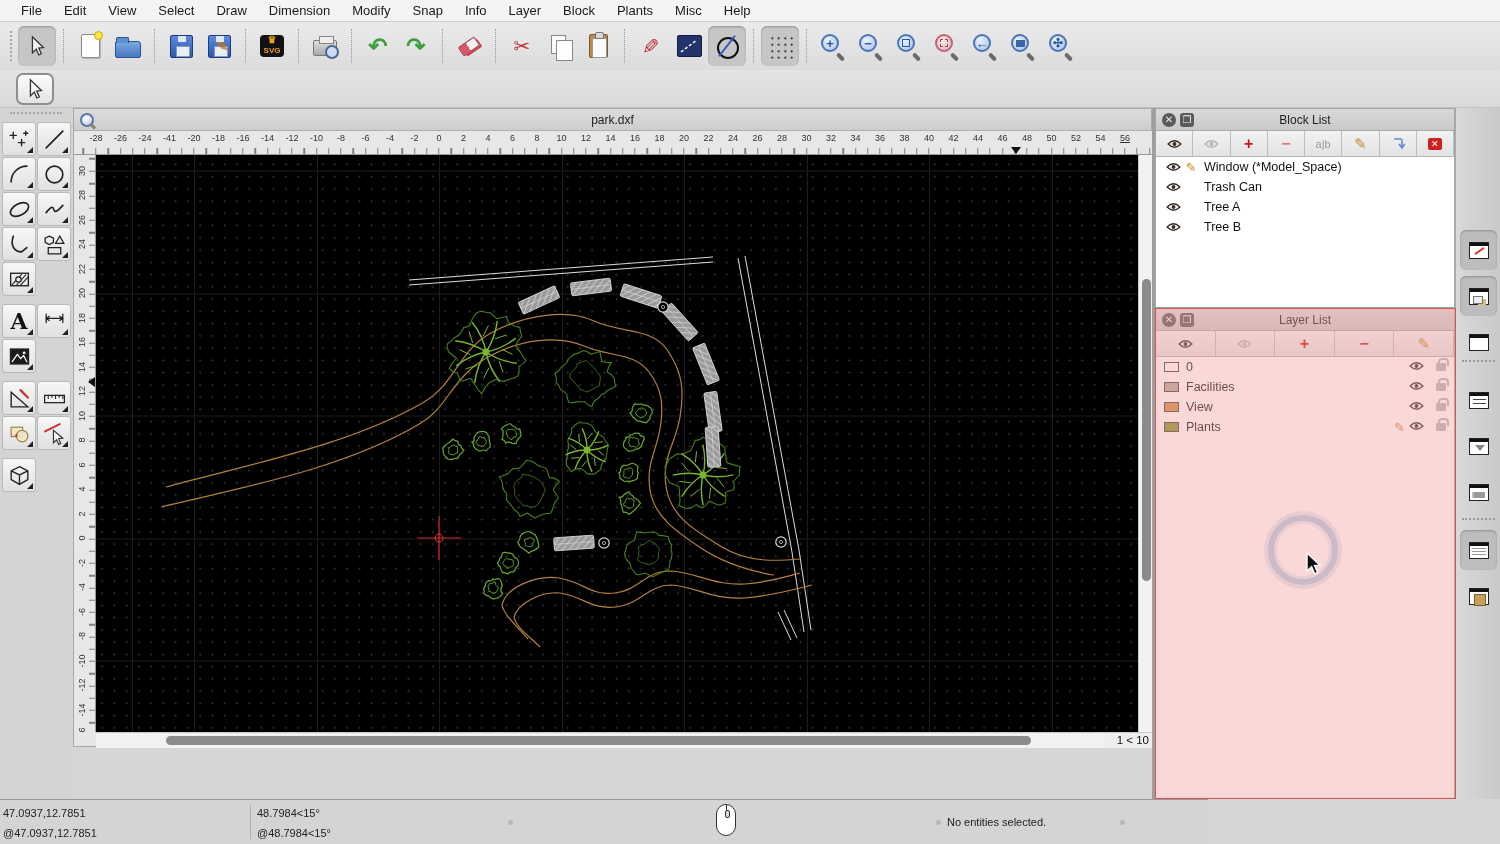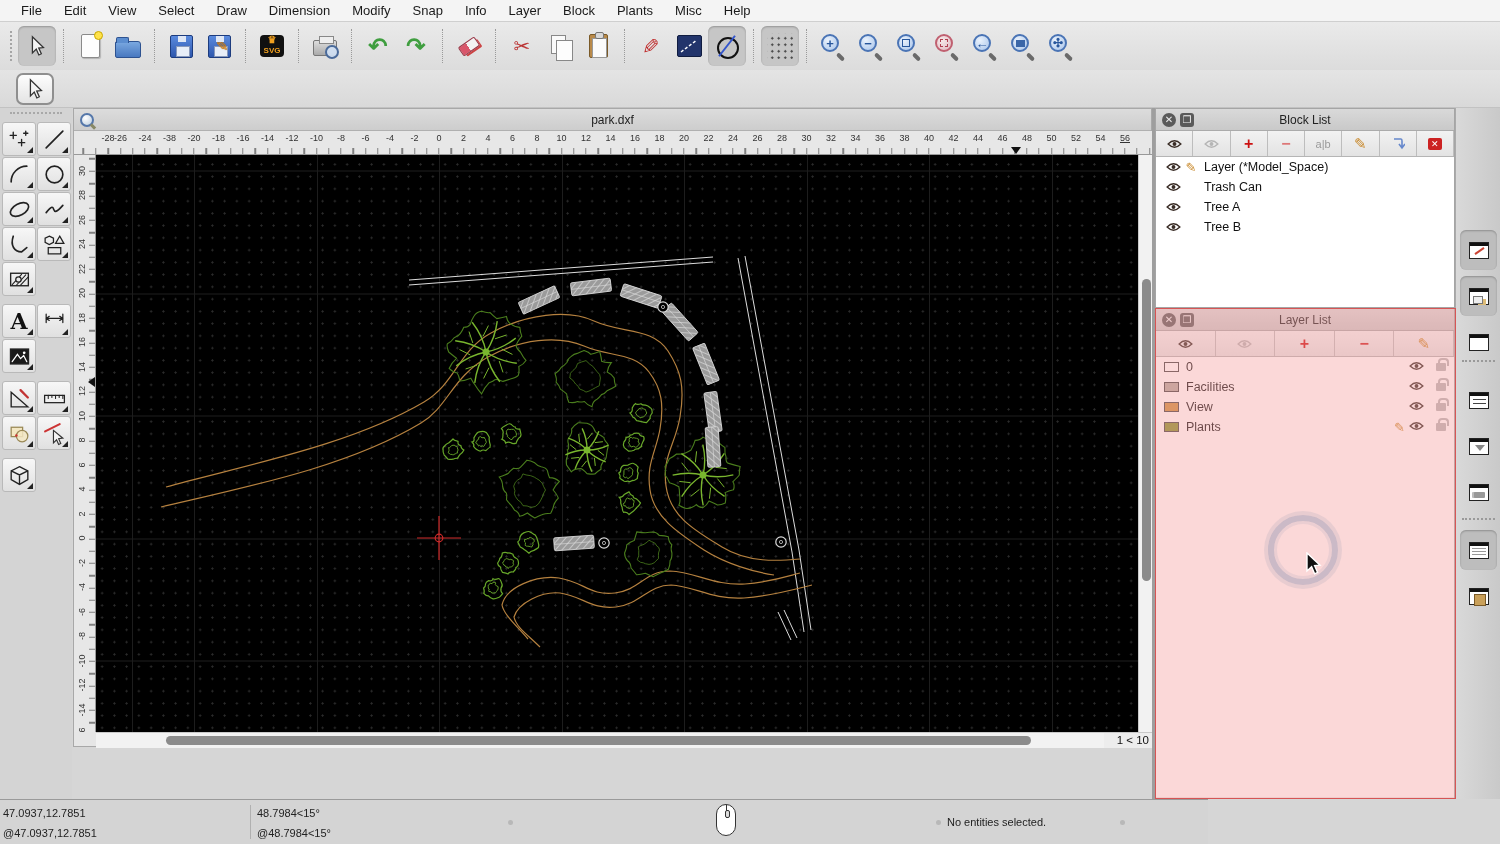--- a/index.html
+++ b/index.html
@@ -406,24 +406,24 @@
       </div>
     </div>
 
   <div id="doc">
     <div class="titlebar">
       <span class="appico"></span>
       <span class="dtitle">park.dxf</span>
     </div>
     <div id="hruler">
         <div class="ticks"></div>
-        <span class="lab" style="left: 22px; margin-left: 12px;">-28</span>
+        <span class="lab" style="left: 22px;">-28</span>
         <span class="lab" style="left: 46.5px;">-26</span>
         <span class="lab" style="left: 71px;">-24</span>
-        <span class="lab" style="left: 95.5px;">-38</span>
+        <span class="lab" style="left: 95.5px;">-41</span>
         <span class="lab" style="left: 120px;">-20</span>
         <span class="lab" style="left: 144.5px;">-18</span>
         <span class="lab" style="left: 169px;">-16</span>
         <span class="lab" style="left: 193.5px;">-14</span>
         <span class="lab" style="left: 218px;">-12</span>
         <span class="lab" style="left: 242.5px;">-10</span>
         <span class="lab" style="left: 267px;">-8</span>
         <span class="lab" style="left: 291.5px;">-6</span>
         <span class="lab" style="left: 316px;">-4</span>
         <span class="lab" style="left: 340.5px;">-2</span>
@@ -684,21 +684,21 @@
         <div class="lrow">
           <span class="sp">
             <svg class="eye" viewBox="0 0 20 12">
               <path d="M1.5,6 Q10,-2.5 18.5,6 Q10,14.5 1.5,6 Z" fill="none" stroke="#3a2d26" stroke-width="1.8"></path>
               <circle cx="10" cy="6" r="2.6" fill="#3a2d26"></circle>
             </svg>
           </span>
           <span class="sp">
             <span class="pencil-sm">✎</span>
           </span>
-          <span style="padding-left:4px">Layer (*Model_Space)</span>
+          <span style="padding-left:4px">Window (*Model_Space)</span>
         </div>
         <div class="lrow">
           <span class="sp">
             <svg class="eye" viewBox="0 0 20 12">
               <path d="M1.5,6 Q10,-2.5 18.5,6 Q10,14.5 1.5,6 Z" fill="none" stroke="#3a2d26" stroke-width="1.8"></path>
               <circle cx="10" cy="6" r="2.6" fill="#3a2d26"></circle>
             </svg>
           </span>
           <span class="sp"></span>
           <span style="padding-left:4px">Trash Can</span>

